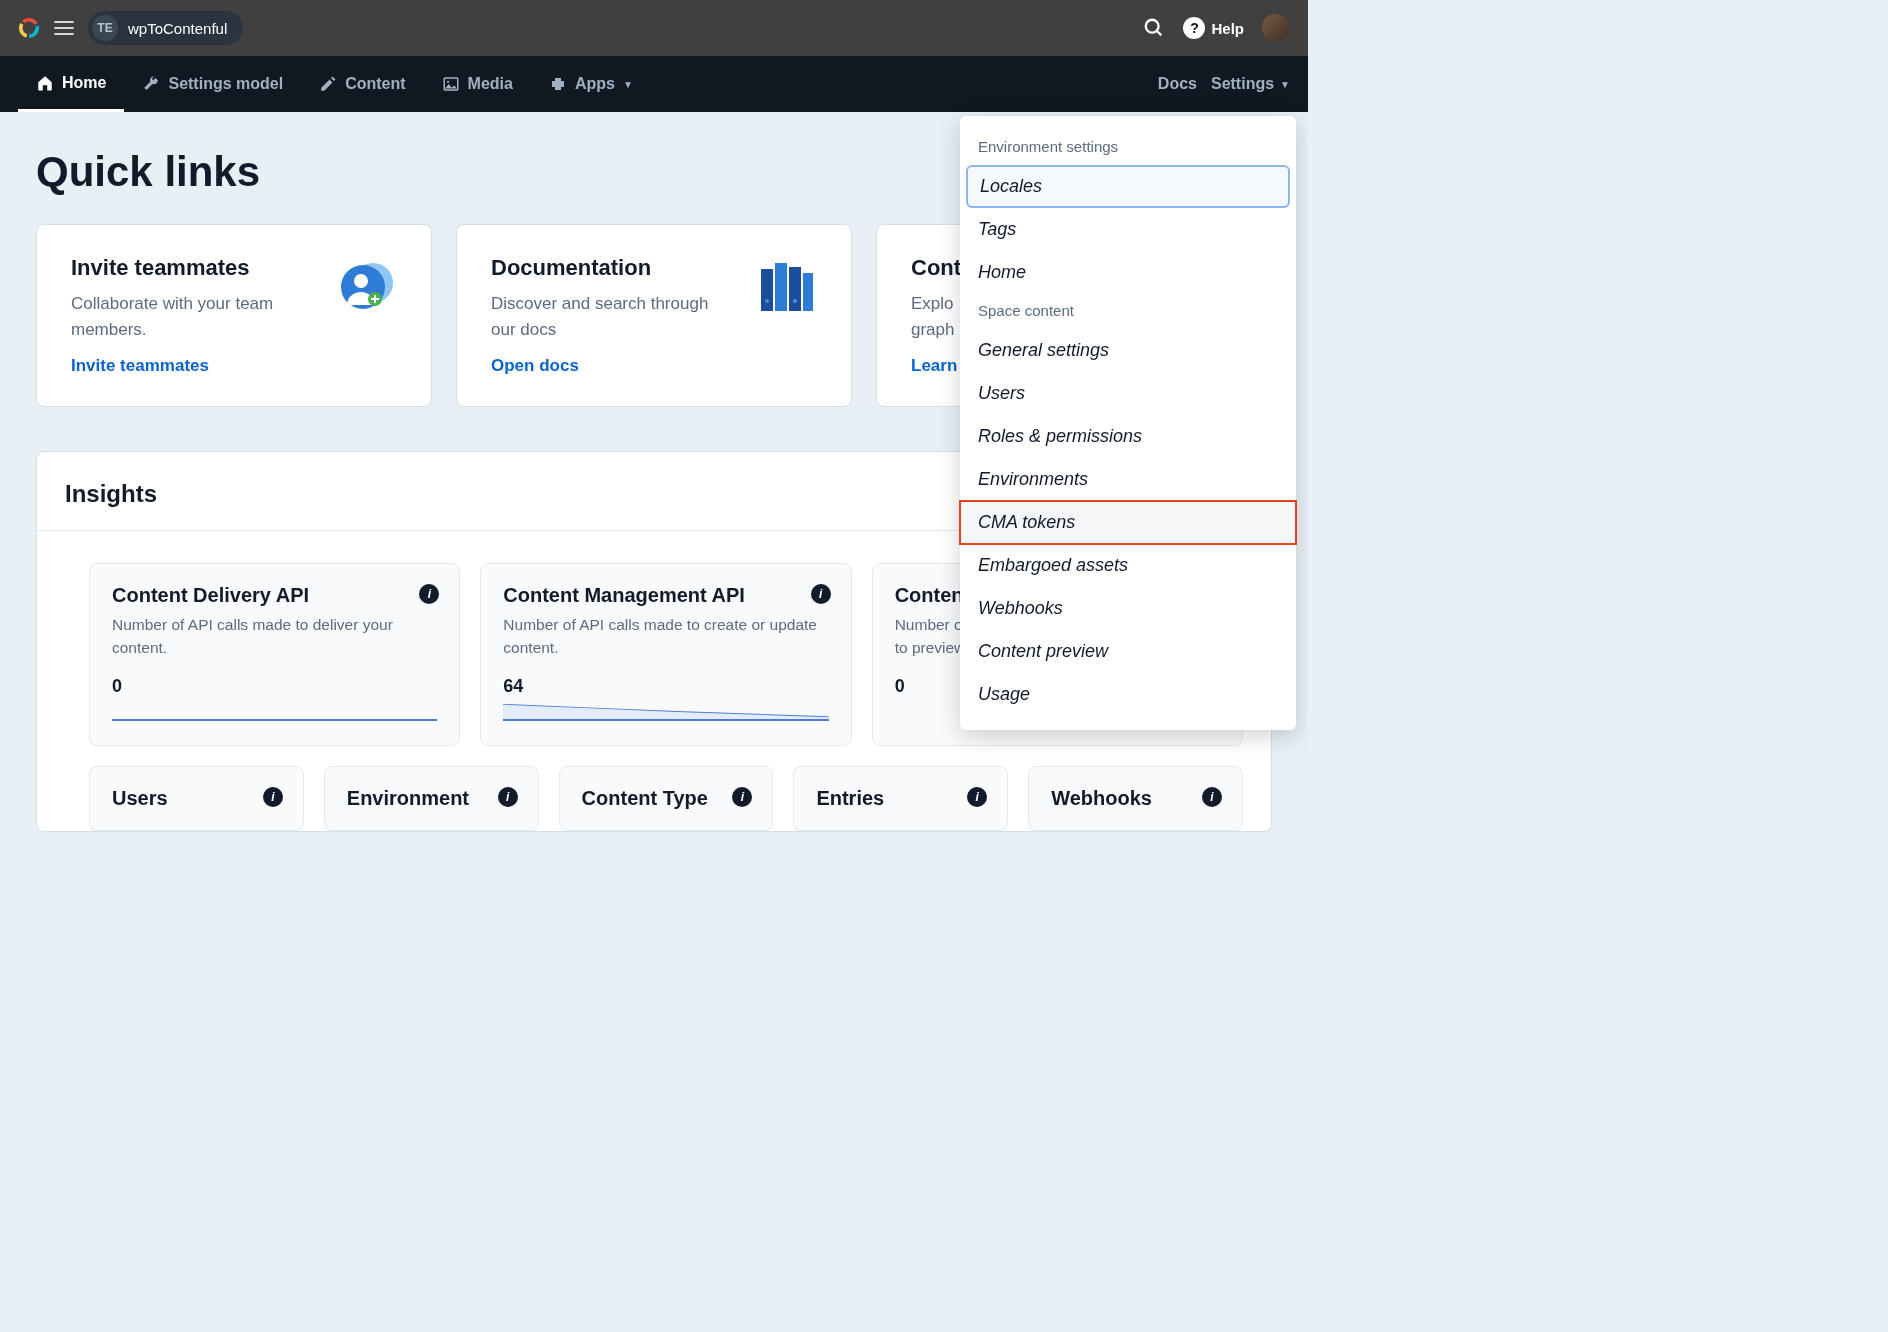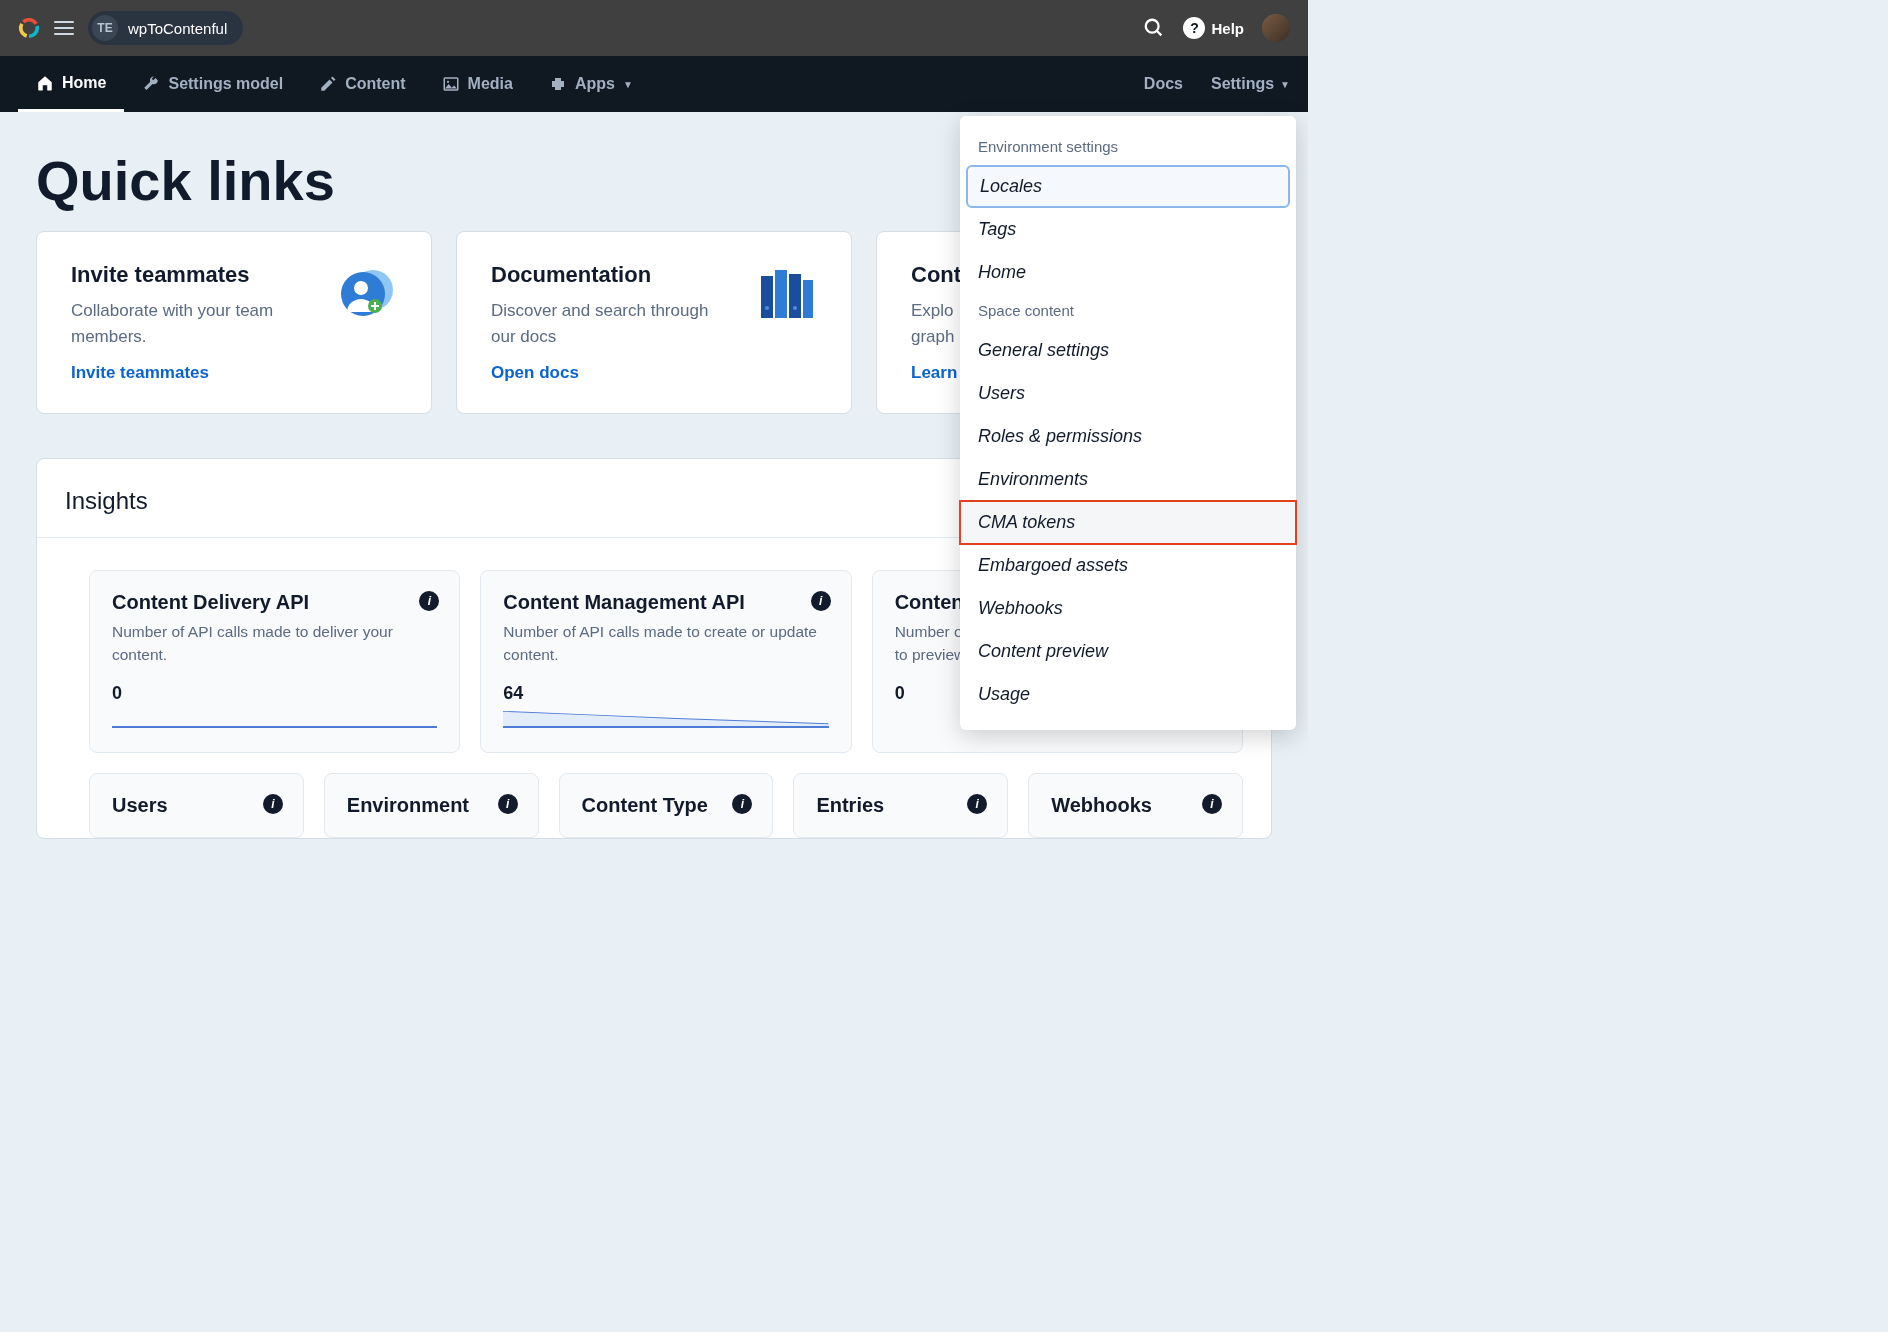--- a/index.html
+++ b/index.html
@@ -19,37 +19,37 @@
 .help { display: flex; align-items: center; gap: 6px; color: #fff; font-weight: 600; font-size: 15px; }
 .help-circle { width: 22px; height: 22px; background: #fff; color: #0c141c; border-radius: 50%; display: flex; align-items: center; justify-content: center; font-weight: 800; font-size: 14px; }
 .avatar { width: 28px; height: 28px; border-radius: 50%; background: linear-gradient(135deg,#7a5c44,#3b2e24); }
 
 
 .navbar { background: #101822; height: 56px; display: flex; align-items: center; justify-content: space-between; padding: 0 18px; }
 .navbar-left { display: flex; align-items: stretch; height: 100%; }
 .nav-item { display: flex; align-items: center; gap: 8px; padding: 0 18px; color: #a3b0c2; font-weight: 700; font-size: 16px; cursor: pointer; }
 .nav-item.active { color: #fff; border-bottom: 3px solid #fff; }
 .nav-item svg { width: 18px; height: 18px; }
-.navbar-right { display: flex; align-items: center; gap: 28px; padding-left: 12px; }
+.navbar-right { display: flex; align-items: center; gap: 14px; padding-left: 12px; }
 .navbar-right .nav-link { color: #a3b0c2; font-weight: 700; font-size: 16px; cursor: pointer; display: flex; align-items: center; gap: 6px; }
 .chevron-down { font-size: 10px; }
 
 
 .content { padding: 36px; }
-.page-title { font-size: 56px; font-weight: 800; color: #111b2b; margin-bottom: 18px; }
+.page-title { font-size: 42px; font-weight: 800; color: #111b2b; margin-bottom: 28px; }
 .cards-row { display: flex; gap: 24px; margin-bottom: 44px; justify-content: center; }
 .card { background: #fff; border: 1px solid #d5dde6; border-radius: 8px; padding: 30px 34px; flex: 1; min-width: 390px; display: flex; justify-content: space-between; gap: 20px; }
 .card-text h3 { font-size: 22px; font-weight: 800; color: #111b2b; margin-bottom: 10px; }
 .card-text p { color: #5b6b80; font-size: 17px; line-height: 1.5; margin-bottom: 14px; }
 .card-text a { color: #0b64ce; font-weight: 700; font-size: 17px; text-decoration: none; }
 .card-icon { width: 64px; height: 64px; flex-shrink: 0; }
 
 
 .insights-panel { background: #fff; border: 1px solid #d5dde6; border-radius: 8px; padding: 28px 0 0 0; }
-.insights-panel h2 { font-size: 24px; font-weight: 400; color: #111b2b; padding: 0 28px 22px 28px; border-bottom: 1px solid #e3e9f0; }
+.insights-panel h2 { font-size: 24px; font-weight: 700; color: #111b2b; padding: 0 28px 22px 28px; border-bottom: 1px solid #e3e9f0; }
 .insights-grid { display: flex; gap: 20px; padding: 32px 28px 0 52px; }
 .insight-card { background: #f9fafc; border: 1px solid #e3e9f0; border-radius: 8px; padding: 20px 22px; flex: 1; min-width: 360px; position: relative; }
 .insight-card h4 { font-size: 20px; font-weight: 800; color: #111b2b; margin-bottom: 6px; }
 .insight-card p { color: #5b6b80; font-size: 15.5px; line-height: 1.5; margin-bottom: 16px; }
 .insight-card .value { font-size: 18px; font-weight: 800; color: #111b2b; margin-bottom: 6px; }
 .insight-card .sparkline { height: 18px; border-bottom: 2px solid #4f7bd8; }
 .info-dot { position: absolute; top: 20px; right: 20px; width: 20px; height: 20px; background: #111b2b; color: #fff; border-radius: 50%; display: flex; align-items: center; justify-content: center; font-size: 12px; font-weight: 800; font-style: italic; }
 
 .metrics-row { display: flex; gap: 20px; padding: 20px 28px 0 52px; }
 .metric-card { background: #f9fafc; border: 1px solid #e3e9f0; border-radius: 8px; padding: 20px 22px; flex: 1; position: relative; }

